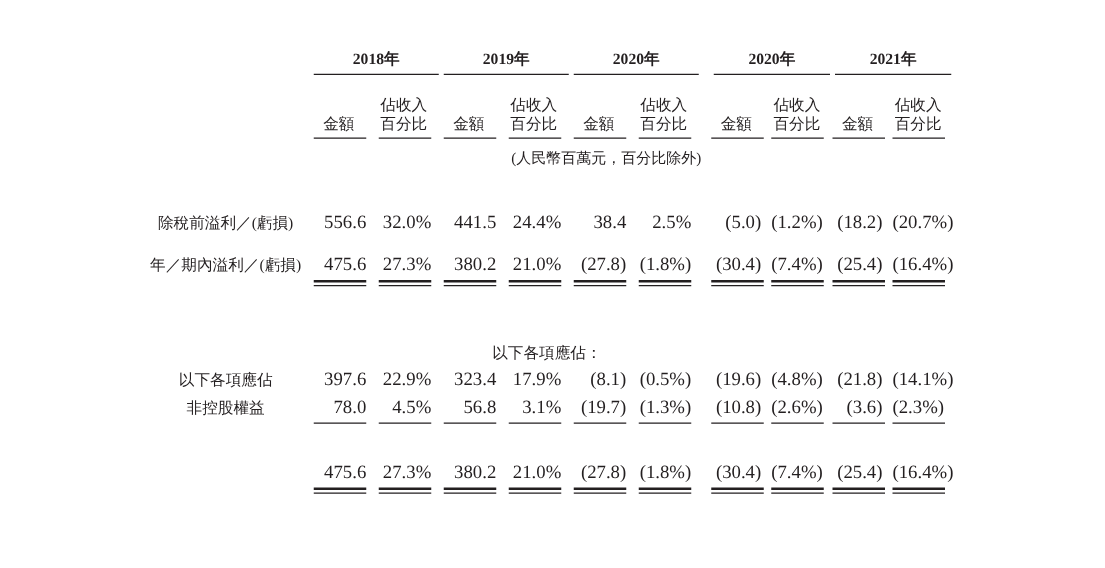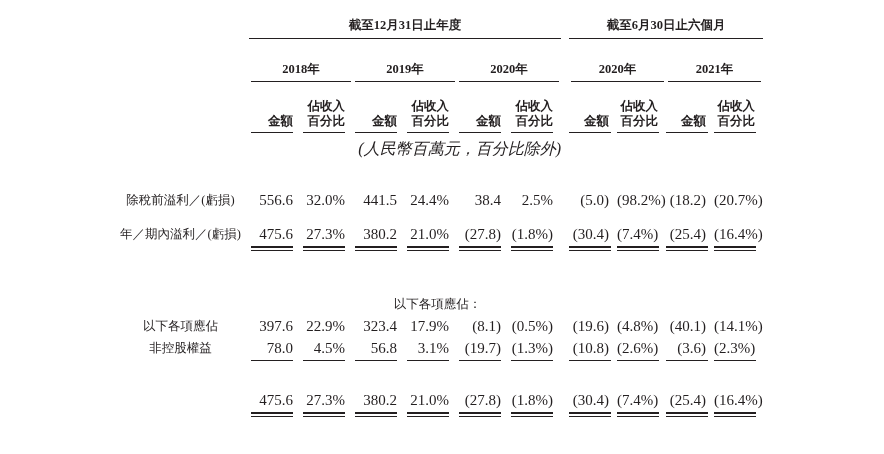--- a/index.html
+++ b/index.html
@@ -27,29 +27,29 @@
     border-bottom:1.5px solid #231f20;
     text-align:center;font-weight:bold;
     vertical-align:bottom;padding-bottom:5px;
   }
   th.yr{vertical-align:bottom;}
   th.yr .yr-in{
     width:96%;margin:0 auto;text-align:center;font-weight:bold;
     border-bottom:1.5px solid #231f20;padding-bottom:4px;
   }
   th.ch{
-    vertical-align:bottom;text-align:right;padding-right:8px;font-weight:bold;
+    vertical-align:bottom;text-align:center;padding-right:8px;font-weight:normal;
   }
   th.ch::after{
     content:"";display:block;width:42px;margin:3px 0 0 auto;
     border-bottom:1.5px solid #231f20;
   }
   td.note{
-    font-style:italic;text-align:right;vertical-align:middle;
-    font-size:16px;
+    text-align:right;vertical-align:middle;
+    font-size:12px;
   }
   
   tr.sp1{height:30px;} tr.sp2{height:12px;} tr.sp3{height:32px;} tr.sp4{height:16px;}
   tr.r{height:22px;} tr.ru1{height:36px;} tr.ru2{height:38px;} tr.ru2b{height:36px;}
   td.lblc{
     text-align:center;vertical-align:top;white-space:nowrap;
   }
   td.v{
     text-align:right;vertical-align:top;padding-right:8px;
     font-size:15px;white-space:nowrap;
@@ -79,26 +79,20 @@
       <col style="width:52px">
       <col style="width:52px">
     <col style="width:8px">
     <col style="width:48px">
       <col style="width:49px">
       <col style="width:48px">
       <col style="width:49px">
   </colgroup>
 
   <tbody>
-      <tr class="h1">
-    <td></td>
-    <th class="ghdr" colspan="6">截至12月31日止年度</th>
-    <td class="gapc"></td>
-    <th class="ghdr" colspan="4">截至6月30日止六個月</th>
-  </tr>
 
   <tr class="h2">
     <td></td>
     <th class="yr" colspan="2">
           <div class="yr-in">2018年</div>
         </th>
     <th class="yr" colspan="2">
           <div class="yr-in">2019年</div>
         </th>
     <th class="yr" colspan="2">
@@ -165,21 +159,21 @@
   <tr class="r">
     <td class="lblc">除稅前溢利／(虧損)</td>
     <td class="v">556.6</td>
     <td class="v">32.0%</td>
     <td class="v">441.5</td>
     <td class="v">24.4%</td>
     <td class="v">38.4</td>
     <td class="v">2.5%</td>
     <td class="gapc"></td>
     <td class="v">(5.0)</td>
-    <td class="v">(98.2%)</td>
+    <td class="v">(1.2%)</td>
     <td class="v">(18.2)</td>
     <td class="v">(20.7%)</td>
   </tr>
 
 
   <tr class="sp2">
         <td colspan="12"></td>
       </tr>
 
   <tr class="ru2">
@@ -209,21 +203,21 @@
     <td class="lblc">以下各項應佔</td>
     <td class="v">397.6</td>
     <td class="v">22.9%</td>
     <td class="v">323.4</td>
     <td class="v">17.9%</td>
     <td class="v">(8.1)</td>
     <td class="v">(0.5%)</td>
     <td class="gapc"></td>
     <td class="v">(19.6)</td>
     <td class="v">(4.8%)</td>
-    <td class="v">(40.1)</td>
+    <td class="v">(21.8)</td>
     <td class="v">(14.1%)</td>
   </tr>
 
   <tr class="ru1">
     <td class="lblc">非控股權益</td>
     <td class="v u1">78.0</td>
     <td class="v u1">4.5%</td>
     <td class="v u1">56.8</td>
     <td class="v u1">3.1%</td>
     <td class="v u1">(19.7)</td>

